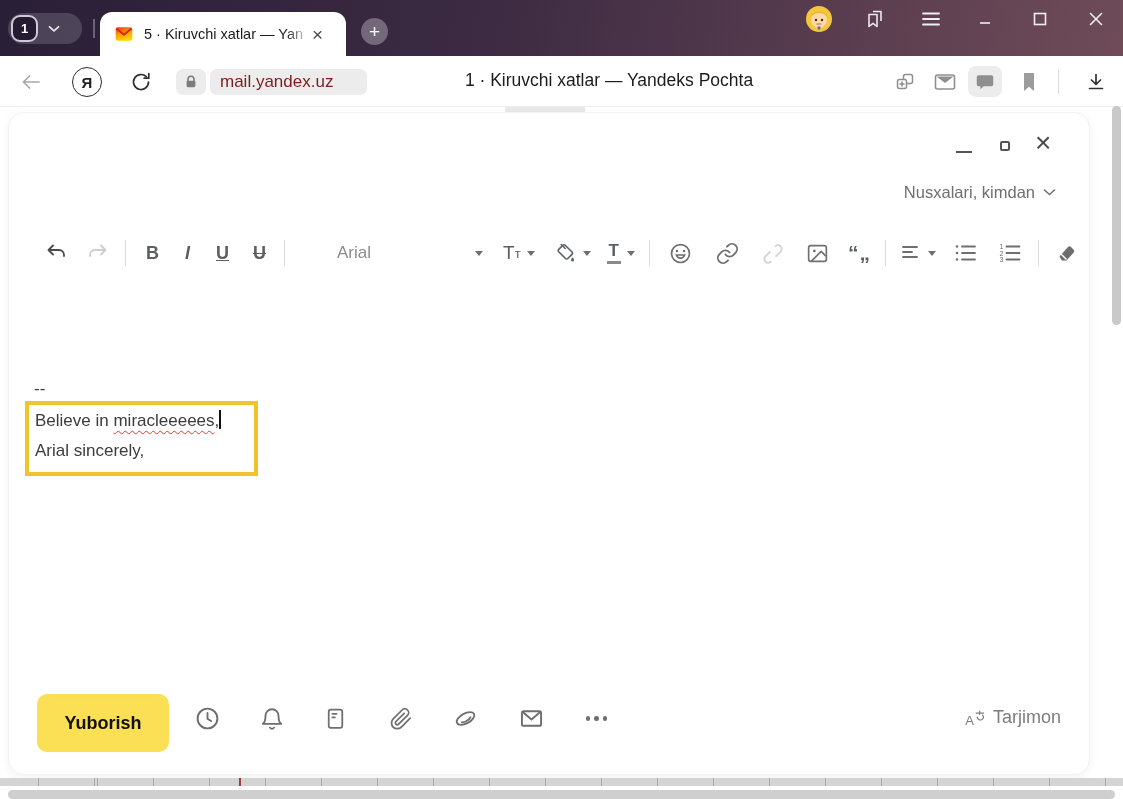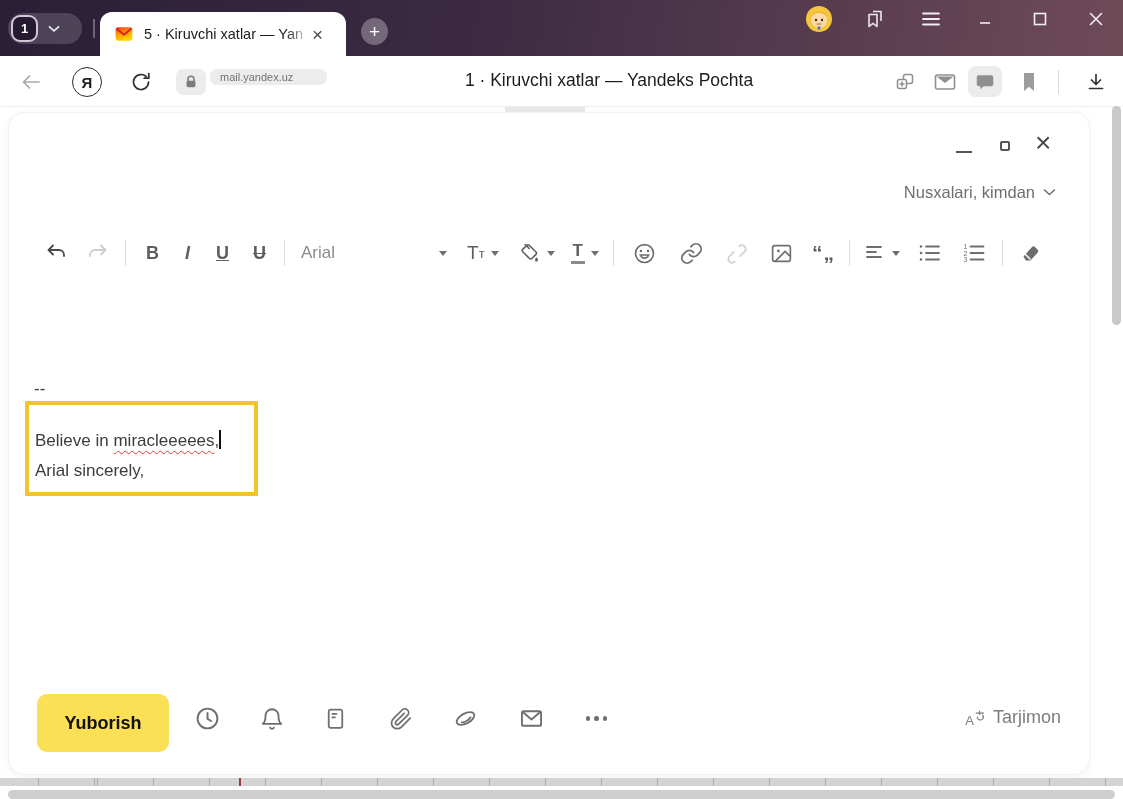--- a/index.html
+++ b/index.html
@@ -35,22 +35,22 @@
   .navbar { position:absolute; left:0; top:56px; width:1123px; height:51px; background:#fff;
     border-bottom:1px solid #efefef; }
   .nav-ic { position:absolute; top:11px; width:30px; height:30px; display:flex; align-items:center;
     justify-content:center; cursor:pointer; }
   .back-ic { left:16px; }
   .ya-circle { left:72px; width:30px; height:30px; border:1.8px solid #2c2c2c; border-radius:50%;
     color:#1e1e1e; font-size:15px; font-weight:bold; }
   .reload-ic { left:126px; }
   .lock-pill { position:absolute; left:176px; top:13px; width:30px; height:26px; background:#ececec;
     border-radius:7px; display:flex; align-items:center; justify-content:center; cursor:pointer; }
-  .url-pill { position:absolute; left:210px; top:13px; height:16px; background:#ececec; border-radius:7px;
-    display:flex; align-items:center; padding:0 34px 0 10px; font-size:11px; color:#737373; cursor:text; }
+  .url-pill { position:absolute; left:210px; top:13px; height:26px; background:#ececec; border-radius:7px;
+    display:flex; align-items:center; padding:0 34px 0 10px; font-size:17px; color:#7f1d1d; cursor:text; }
   .page-title { position:absolute; left:95px; right:0; top:14px; text-align:center; font-size:17.5px;
     color:#1c1c1c; pointer-events:none; }
   .squares-ic { left:890px; } .mail-ic { left:930px; }
   .chat-chip { position:absolute; left:968px; top:10px; width:34px; height:31px; background:#ececec;
     border-radius:8px; display:flex; align-items:center; justify-content:center; cursor:pointer; }
   .bm-ic { left:1014px; }
   .nav-divider { position:absolute; left:1058px; top:14px; width:1px; height:24px; background:#dcdcdc; }
   .dl-ic { left:1081px; }
 
   
@@ -76,33 +76,33 @@
   
   .fmt { position:absolute; left:36px; right:30px; top:118px; height:44px; display:flex; align-items:center; }
   .fmt > * { flex:0 0 auto; }
   .fbtn { display:flex; align-items:center; justify-content:center; cursor:pointer; color:#6f6f6f; }
   .fdiv { width:1px; height:26px; background:#dddddd; }
   .f-b { font-weight:bold; font-size:18px; color:#5c5f62; }
   .f-i { font-style:italic; font-size:18px; font-weight:600; color:#5c5f62; }
   .f-u { font-size:18px; font-weight:600; text-decoration:underline; color:#5c5f62; }
   .f-s { font-size:18px; font-weight:600; text-decoration:line-through; color:#5c5f62; }
   .font-box { width:146px; display:flex; align-items:center; justify-content:space-between;
-    font-size:17px; color:#8c8c8c; cursor:pointer; }
+    font-size:17px; color:#8c8c8c; cursor:pointer;margin-left:36px; }
   .tt-big { font-size:19px; color:#5c5f62; } .tt-small { font-size:13px; color:#5c5f62; }
   .tcolor { font-size:17px; font-weight:600; color:#5c5f62; border-bottom:3px solid #8a8a8a; line-height:1.1;
     padding:0 2px; }
   .quote-ic { font-size:21px; color:#5c5f62; letter-spacing:1px; font-weight:bold; }
   .caret-down { width:0; height:0; border-left:4.5px solid transparent; border-right:4.5px solid transparent;
     border-top:5.5px solid #6f6f6f; margin-left:6px; }
 
   
   .body-area { position:absolute; left:16px; top:180px; right:40px; bottom:110px; cursor:text; }
   .sig-sep { position:absolute; left:9px; top:86px; font-size:17px; color:#3c3c3c; }
   .sig-box { position:absolute; left:0px; top:108px; width:233px; border:4px solid #f2c32a;
-    padding:21px 8px 6px 6px; font-size:17px; line-height:30px; color:#3c3c3c; background:#fff; }
+    padding:1px 8px 6px 6px; font-size:17px; line-height:30px; color:#3c3c3c; background:#fff; }
   .misspell { text-decoration:underline wavy #e03c31 1px; text-underline-offset:3.5px; }
   .text-caret { display:inline-block; width:1.5px; height:19px; background:#111; vertical-align:-3px; }
 
   
   .send-btn { position:absolute; left:28px; top:581px; width:132px; height:58px; background:#fbdf55;
     border:none; border-radius:10px; font-size:18px; font-weight:bold; color:#111;
     font-family:"Liberation Sans",sans-serif; cursor:pointer; }
   .foot-ic { position:absolute; top:592px; width:27px; height:27px; display:flex; align-items:center;
     justify-content:center; color:#6f6f6f; cursor:pointer; }
   .fi-clock { left:185px; } .fi-bell { left:249px; } .fi-note { left:313px; } .fi-clip { left:378px; }

